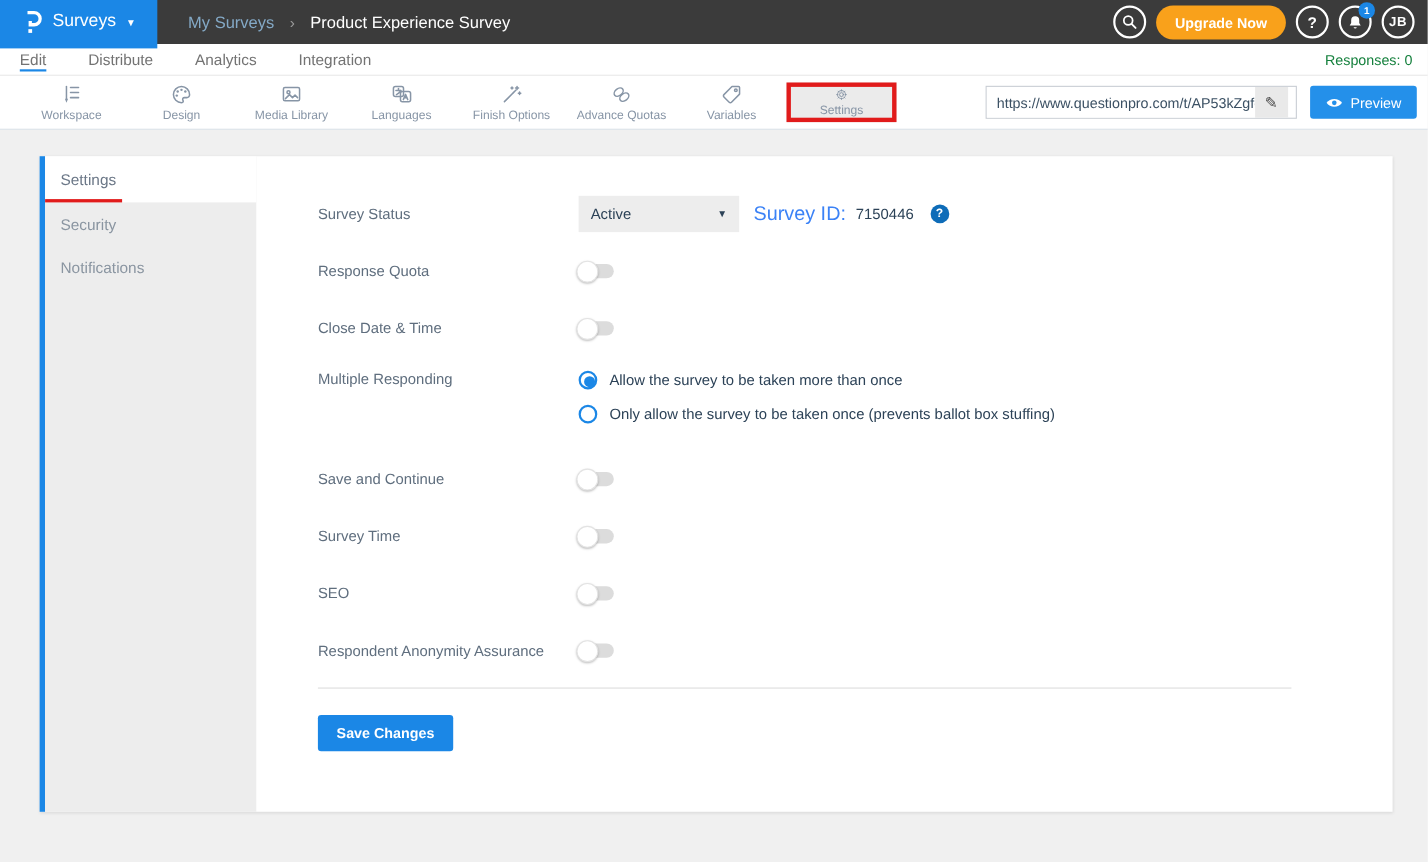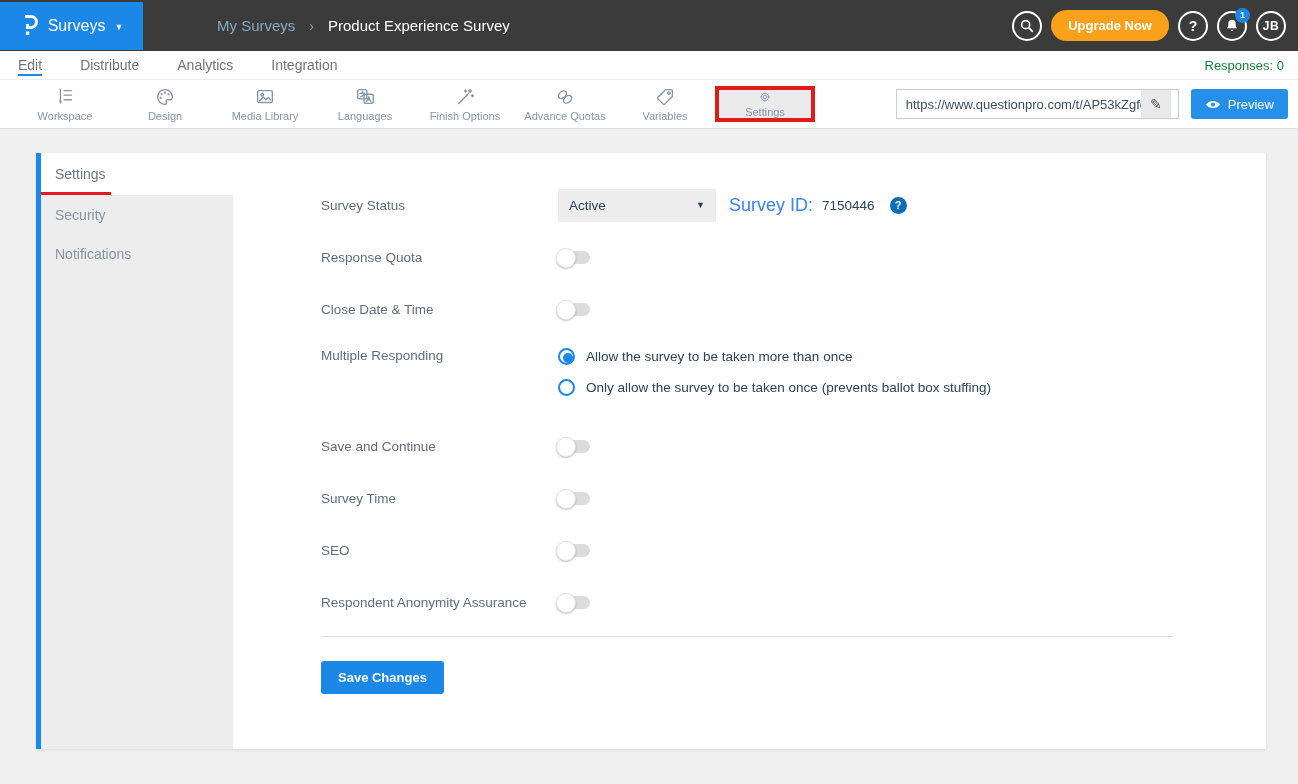--- a/index.html
+++ b/index.html
@@ -6,21 +6,21 @@
   html,body { margin:0; padding:0; }
   body {
     width:1298px; height:784px;
     background:#f0f0f0;
     font-family:"Liberation Sans", sans-serif;
     overflow:hidden;
     -webkit-font-smoothing:antialiased;
   }
 
   
-  .topbar { height:51px; background:#3b3b3b; display:flex; align-items:center;gap:46px; }
+  .topbar { height:40px; background:#3b3b3b; display:flex; align-items:center; }
   .brand {
     width:143px; height:48px; background:#1b87e6; color:#fff;
     display:flex; align-items:center; justify-content:center; gap:9px;
     cursor:pointer; flex:none;
   }
   .brand-name { font-size:16px; }
   .brand-caret { font-size:9px; margin-top:2px; }
   .crumbs { display:flex; align-items:center; gap:14px; margin-left:28px; font-size:15px; }
   .crumb-parent { color:#84a9c6; cursor:pointer; }
   .crumb-sep { color:#9a9a9a; font-size:14px; }
@@ -93,26 +93,26 @@
   .sidebar { width:192px; background:#ededed; flex:none; }
   .side-item {
     height:39px; display:flex; align-items:center; padding-left:14px;
     font-size:14px; color:#8a95a1; cursor:pointer; position:relative;
   }
   .side-item.active { height:42px; background:#fff; color:#6b7787; }
   .side-item.active::after {
     content:""; position:absolute; left:0; bottom:0; width:70px; height:3px; background:#e11b1b;
   }
 
-  .content { flex:1; padding:26px 92px 0 88px; }
+  .content { flex:1; padding:26px 92px 0 56px; }
   .row { display:flex; align-items:center; height:52px; }
   .row-label { width:237px; font-size:13.5px; color:#5f6e7e; flex:none; }
 
   .dropdown {
-    width:158px; height:33px; background:#ededed; border:none;
+    width:146px; height:33px; background:#ededed; border:none;
     display:flex; align-items:center; justify-content:space-between;
     padding:0 11px; cursor:pointer;
   }
   .dropdown-value { font-size:13.5px; color:#2c4257; }
   .dropdown-caret { font-size:9px; color:#2c4257; }
   .sid-label { margin-left:13px; font-size:18px; color:#3b82f6; }
   .sid-value { margin-left:9px; font-size:13.5px; color:#2c4257; }
   .help-dot {
     margin-left:15px; width:17px; height:17px; border-radius:50%; background:#0e6cb8;
     color:#fff; font-size:11px; font-weight:bold;

